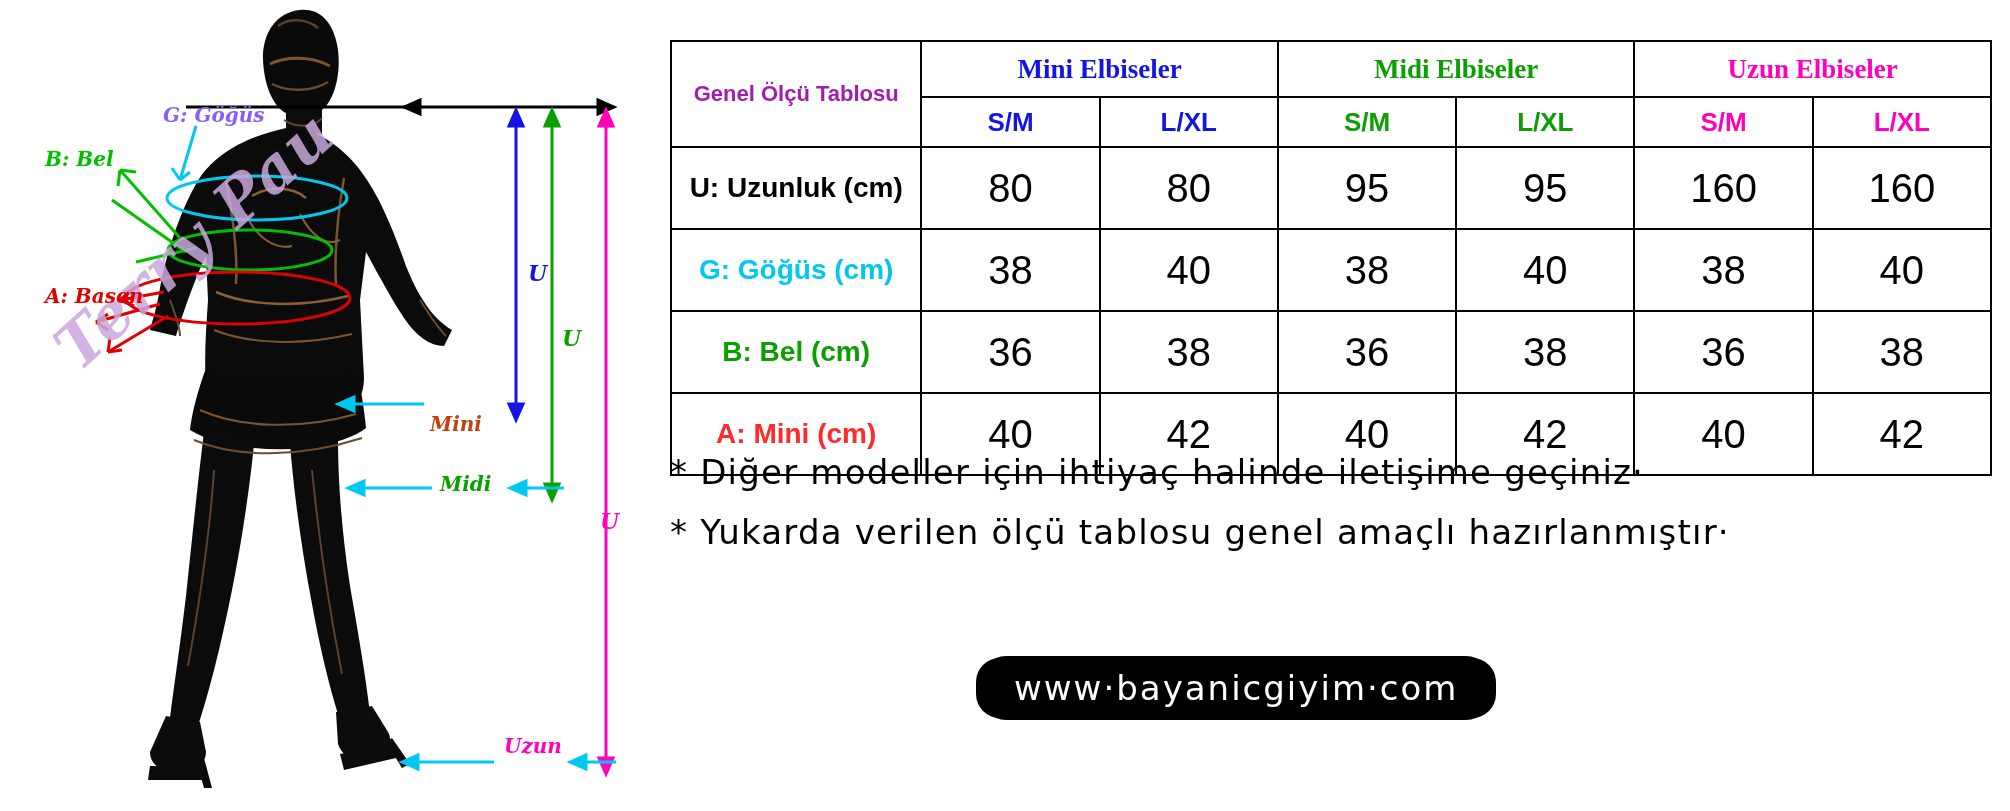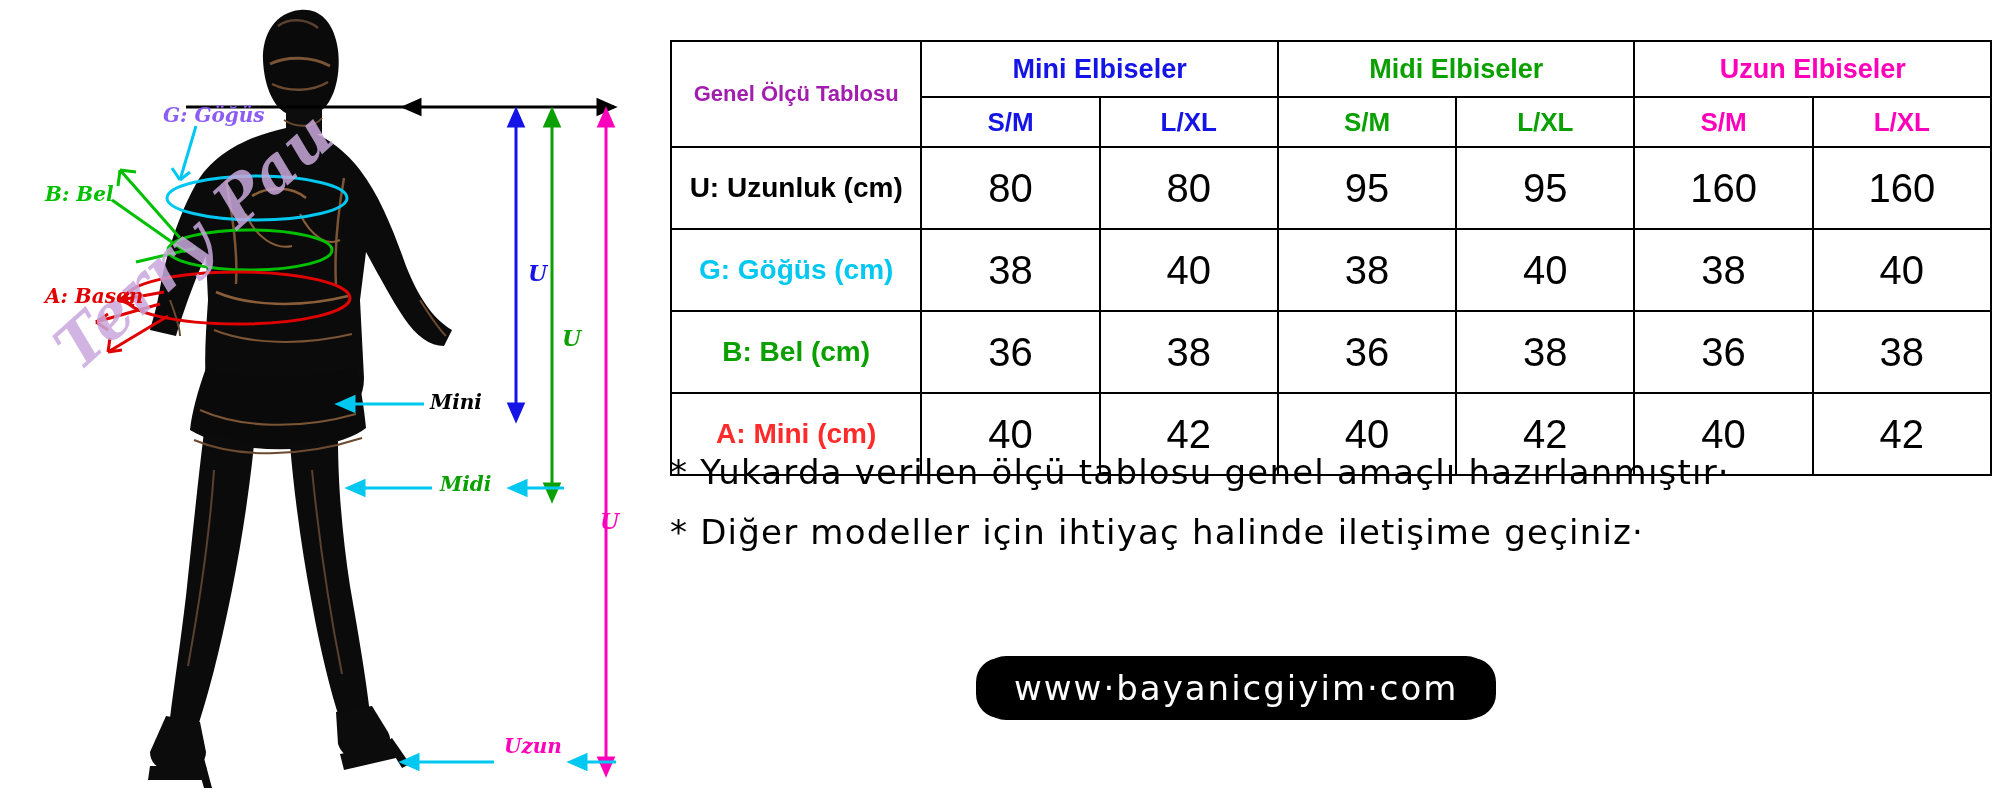--- a/index.html
+++ b/index.html
@@ -56,23 +56,23 @@
 
   .fig-label {
     position: absolute;
     font-family: "DejaVu Serif", serif;
     font-style: italic;
     font-weight: bold;
     font-size: 20px;
     white-space: nowrap;
   }
   .fig-label.gogus { color: #8b5cf6; left: 163px; top: 103px; }
-  .fig-label.bel   { color: #00c000; left: 45px;  top: 147px; margin-top: 35px; }
+  .fig-label.bel   { color: #00c000; left: 45px;  top: 147px; }
   .fig-label.basen { color: #e00000; left: 45px;  top: 284px; }
-  .fig-label.mini  { color: #000000; left: 430px; top: 390px; }
+  .fig-label.mini  { color: #c2410c; left: 430px; top: 412px; }
   .fig-label.midi  { color: #0aa000; left: 440px; top: 472px; }
   .fig-label.uzun  { color: #ff00bb; left: 504px; top: 734px; }
 
   .u-mark {
     position: absolute;
     font-family: "DejaVu Serif", serif;
     font-style: italic;
     font-size: 22px;
     font-weight: bold;
   }
@@ -103,21 +103,21 @@
     vertical-align: middle;
     padding: 0;
   }
   col.c-head { width: 250px; }
   col.c-cell { width: 178px; }
 
   .grp-head {
     font-size: 27px;
     font-weight: bold;
     height: 54px;
-    font-family: Liberation Sans, sans-serif;
+    font-family: Liberation Serif, serif;
   }
   .grp-mini { color: #1414e6; }
   .grp-midi { color: #0aa000; }
   .grp-uzun { color: #ff00bb; }
 
   .sz-head {
     font-size: 26px;
     font-weight: bold;
     height: 48px;
   }
@@ -415,19 +415,19 @@
           <td class="val">42</td>
           <td class="val">40</td>
           <td class="val">42</td>
           <td class="val">40</td>
           <td class="val">42</td>
         </tr>
       </tbody>
     </table>
 
     <div class="notes">
+      <div class="note-line">* Diğer modeller için ihtiyaç halinde iletişime geçiniz·</div>
       <div class="note-line">* Yukarda verilen ölçü tablosu genel amaçlı hazırlanmıştır·</div>
-      <div class="note-line">* Diğer modeller için ihtiyaç halinde iletişime geçiniz·</div>
     </div>
 
     <div class="url-badge">www·bayanicgiyim·com</div>
   </div>
 </div>
 
 </body></html>

